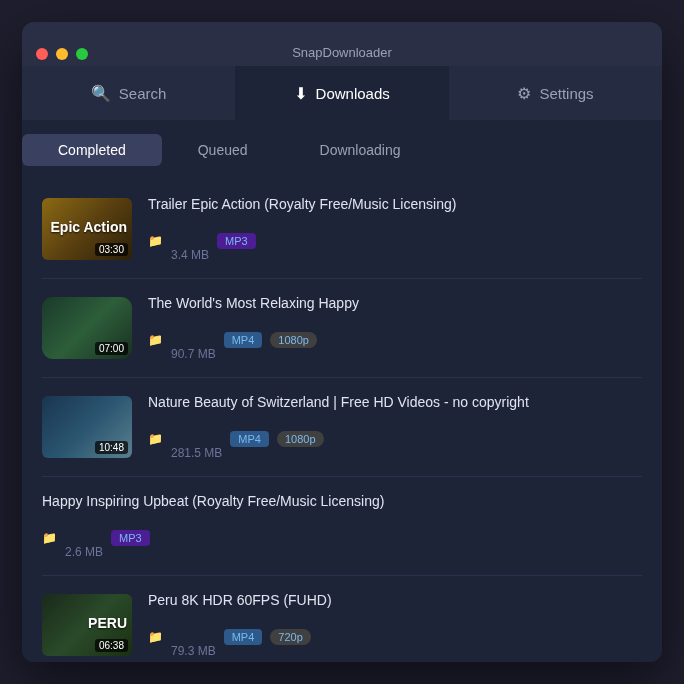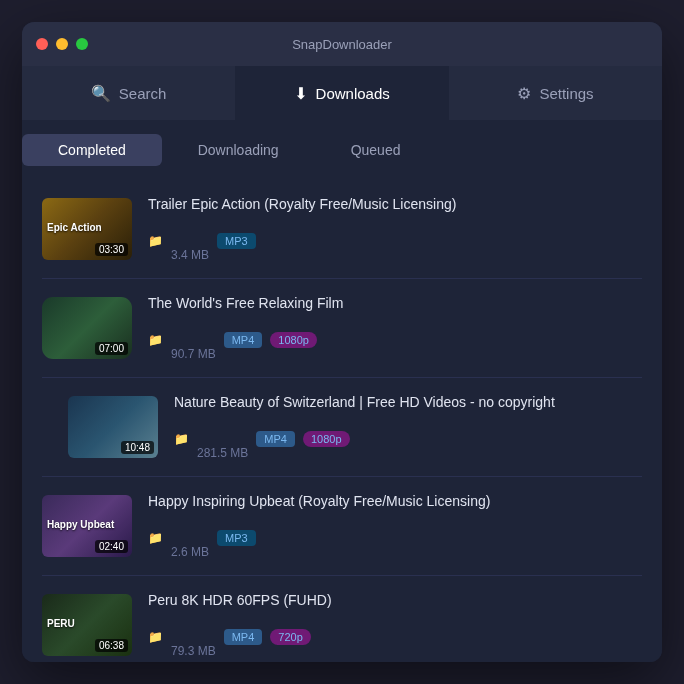--- a/index.html
+++ b/index.html
@@ -23,22 +23,22 @@
       box-shadow: 0 20px 60px rgba(0,0,0,0.5);
       display: flex;
       flex-direction: column;
     }
 
     
     .title-bar {
       background: #2a2f45;
       height: 44px;
       display: flex;
-      align-items: center;
-      padding: 12px 14px;
+      align-items: flex-end;
+      padding: 6px 14px;
       position: relative;
       flex-shrink: 0;
     }
 
     .traffic-lights {
       display: flex;
       gap: 8px;
     }
 
     .traffic-light {
@@ -143,23 +143,23 @@
       position: relative;
       flex-shrink: 0;
     }
 
     .thumbnail-label {
       position: absolute;
       top: 50%;
       left: 50%;
       transform: translate(-50%, -60%);
       color: #fff;
-      font-size: 10px;
+      font-size: 14px;
       font-weight: 700;
-      text-align: left;
+      text-align: right;
       text-shadow: 0 1px 2px rgba(0,0,0,0.8);
       line-height: 1.2;
       width: 80px;
     }
 
     .thumbnail-duration {
       position: absolute;
       bottom: 4px;
       right: 4px;
       background: rgba(0,0,0,0.7);
@@ -198,48 +198,47 @@
     }
 
     .badge {
       padding: 2px 8px;
       border-radius: 4px;
       font-size: 11px;
       font-weight: 500;
     }
 
     .badge-mp3 {
-      background: #0c4a6e;
+      background: #4c1d95;
       color: #7bb8f0;
     }
 
     .badge-mp4 {
       background: #2d5a8a;
       color: #7bb8f0;
     }
 
     .badge-quality {
-      background: #701a75;
+      background: #404040;
       color: #7bb8f0;
       border-radius: 8px;
     }
 
     
     .thumb-epic {
       background: linear-gradient(135deg, #8b6914 0%, #5a4010 50%, #2a1f08 100%);
     }
 
     .thumb-relaxing {
       background: linear-gradient(135deg, #1a3a2a 0%, #2d5e3a 50%, #1a3020 100%);
       border-radius: 11px;
     }
 
     .thumb-switzerland {
       background: linear-gradient(135deg, #1a3550 0%, #2a5570 50%, #5a8090 100%);
-      margin-left: 26px;
     }
 
     .thumb-upbeat {
       background: linear-gradient(135deg, #3a2a5a 0%, #5a3a7a 50%, #2a1a4a 100%);
     }
 
     .thumb-peru {
       background: linear-gradient(135deg, #1a2a1a 0%, #2a4a2a 50%, #1a3010 100%);
     }
   </style>
@@ -270,24 +269,24 @@
       <span class="nav-tab-icon">⚙</span>
       <span>Settings</span>
     </div>
   </div>
 
   <div class="sub-tabs">
     <div class="sub-tab active">
       <span>Completed</span>
     </div>
     <div class="sub-tab">
+      <span>Queued</span>
+    </div>
+    <div class="sub-tab">
       <span>Downloading</span>
-    </div>
-    <div class="sub-tab">
-      <span>Queued</span>
     </div>
   </div>
 
   <div class="content">
   <div class="download-item">
       <div class="thumbnail thumb-epic">
         <div class="thumbnail-label">Epic Action</div>
         <div class="thumbnail-duration">03:30</div>
       </div>
       <div class="download-info">
@@ -299,21 +298,21 @@
 
         </div>
       </div>
     </div>
       <div class="download-item">
       <div class="thumbnail thumb-relaxing">
 
         <div class="thumbnail-duration">07:00</div>
       </div>
       <div class="download-info">
-        <div class="download-title">The World's Free Relaxing Film</div>
+        <div class="download-title">The World's Most Relaxing Happy</div>
         <div class="download-meta">
           <span class="folder-icon">📁</span>
           <span class="file-size">90.7 MB</span>
           <span class="badge badge-mp4">MP4</span>
           <span class="badge badge-quality">1080p</span>
         </div>
       </div>
     </div>
       <div class="download-item">
       <div class="thumbnail thumb-switzerland">
@@ -324,24 +323,20 @@
         <div class="download-title">Nature Beauty of Switzerland | Free HD Videos - no copyright</div>
         <div class="download-meta">
           <span class="folder-icon">📁</span>
           <span class="file-size">281.5 MB</span>
           <span class="badge badge-mp4">MP4</span>
           <span class="badge badge-quality">1080p</span>
         </div>
       </div>
     </div>
       <div class="download-item">
-      <div class="thumbnail thumb-upbeat">
-        <div class="thumbnail-label">Happy Upbeat</div>
-        <div class="thumbnail-duration">02:40</div>
-      </div>
       <div class="download-info">
         <div class="download-title">Happy Inspiring Upbeat (Royalty Free/Music Licensing)</div>
         <div class="download-meta">
           <span class="folder-icon">📁</span>
           <span class="file-size">2.6 MB</span>
           <span class="badge badge-mp3">MP3</span>
 
         </div>
       </div>
     </div>

